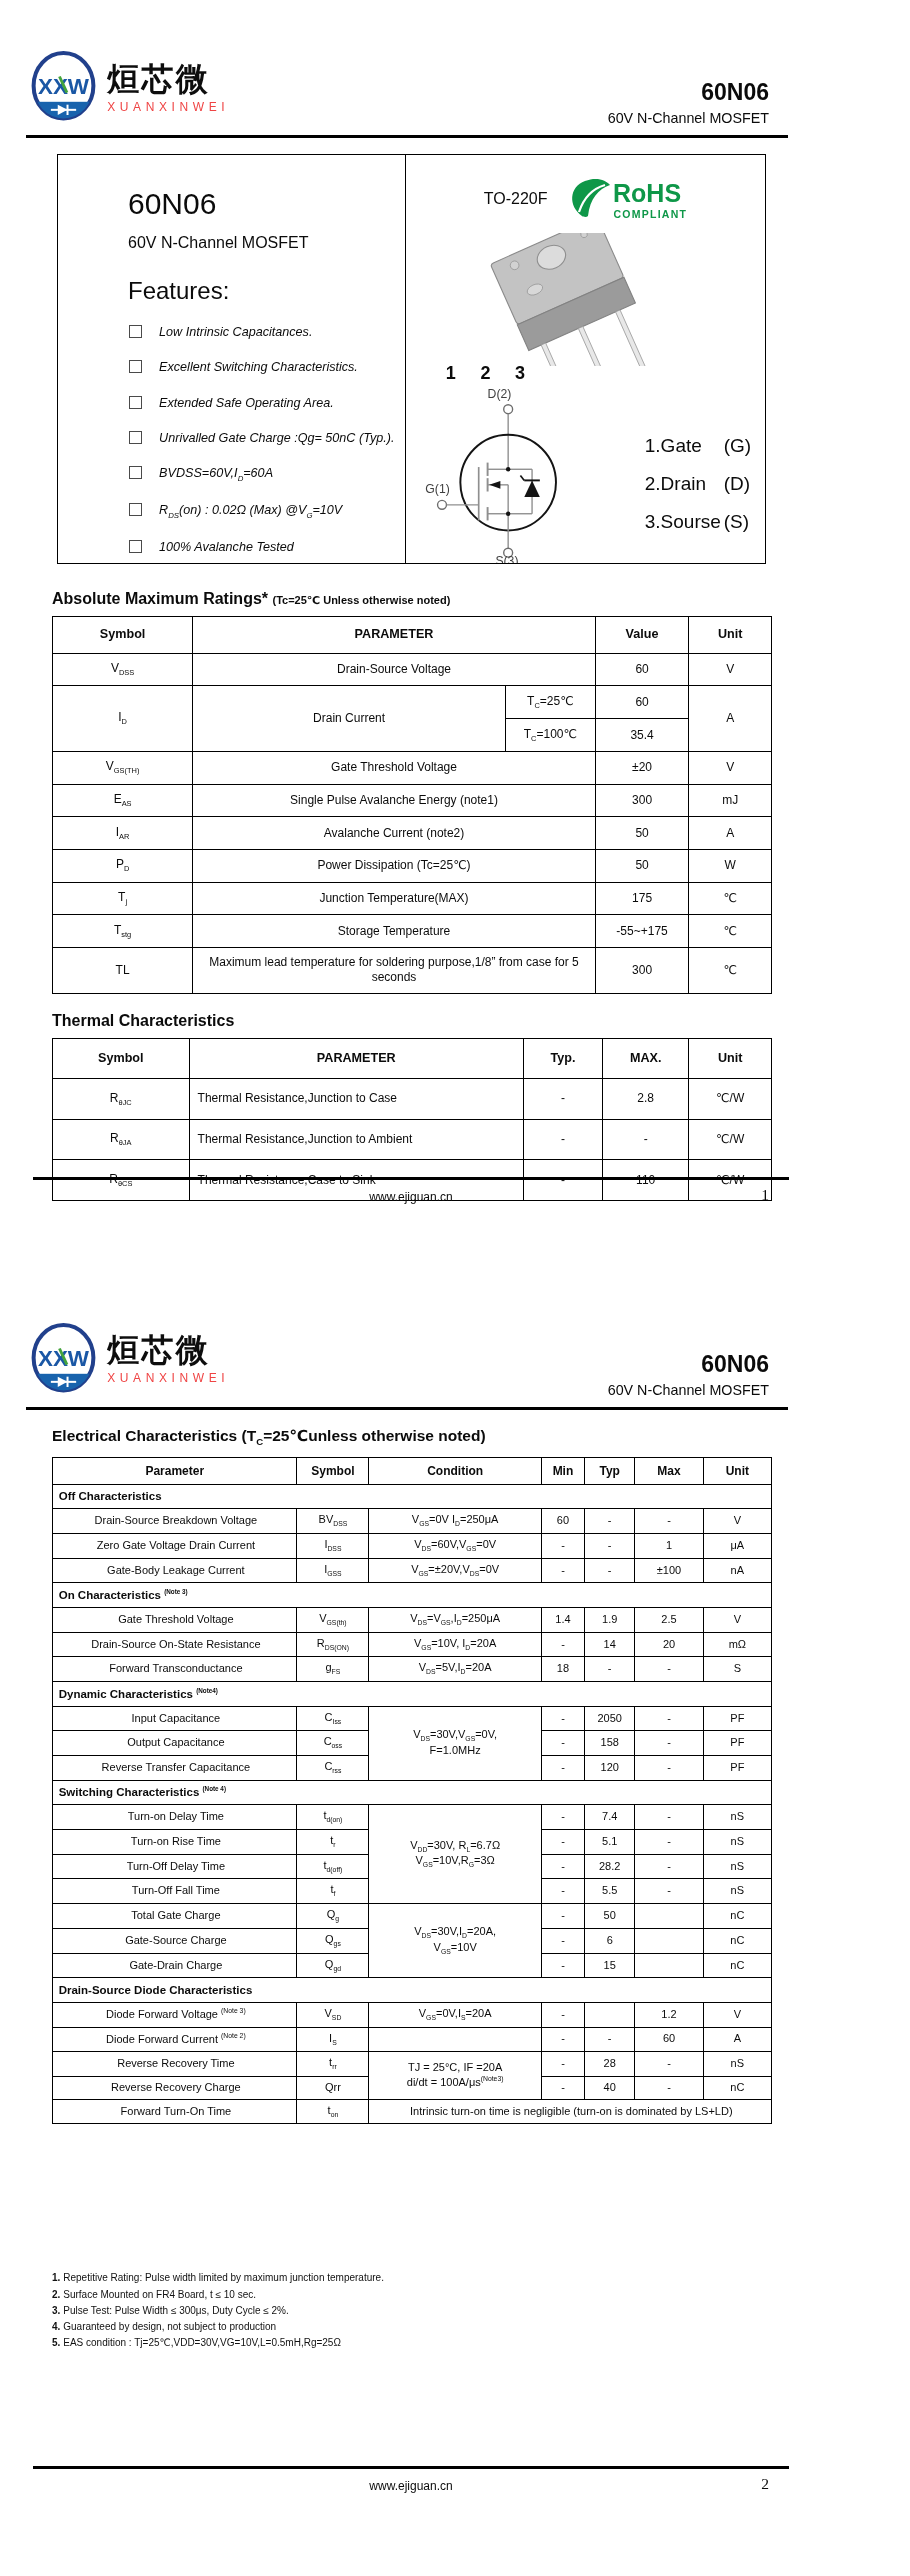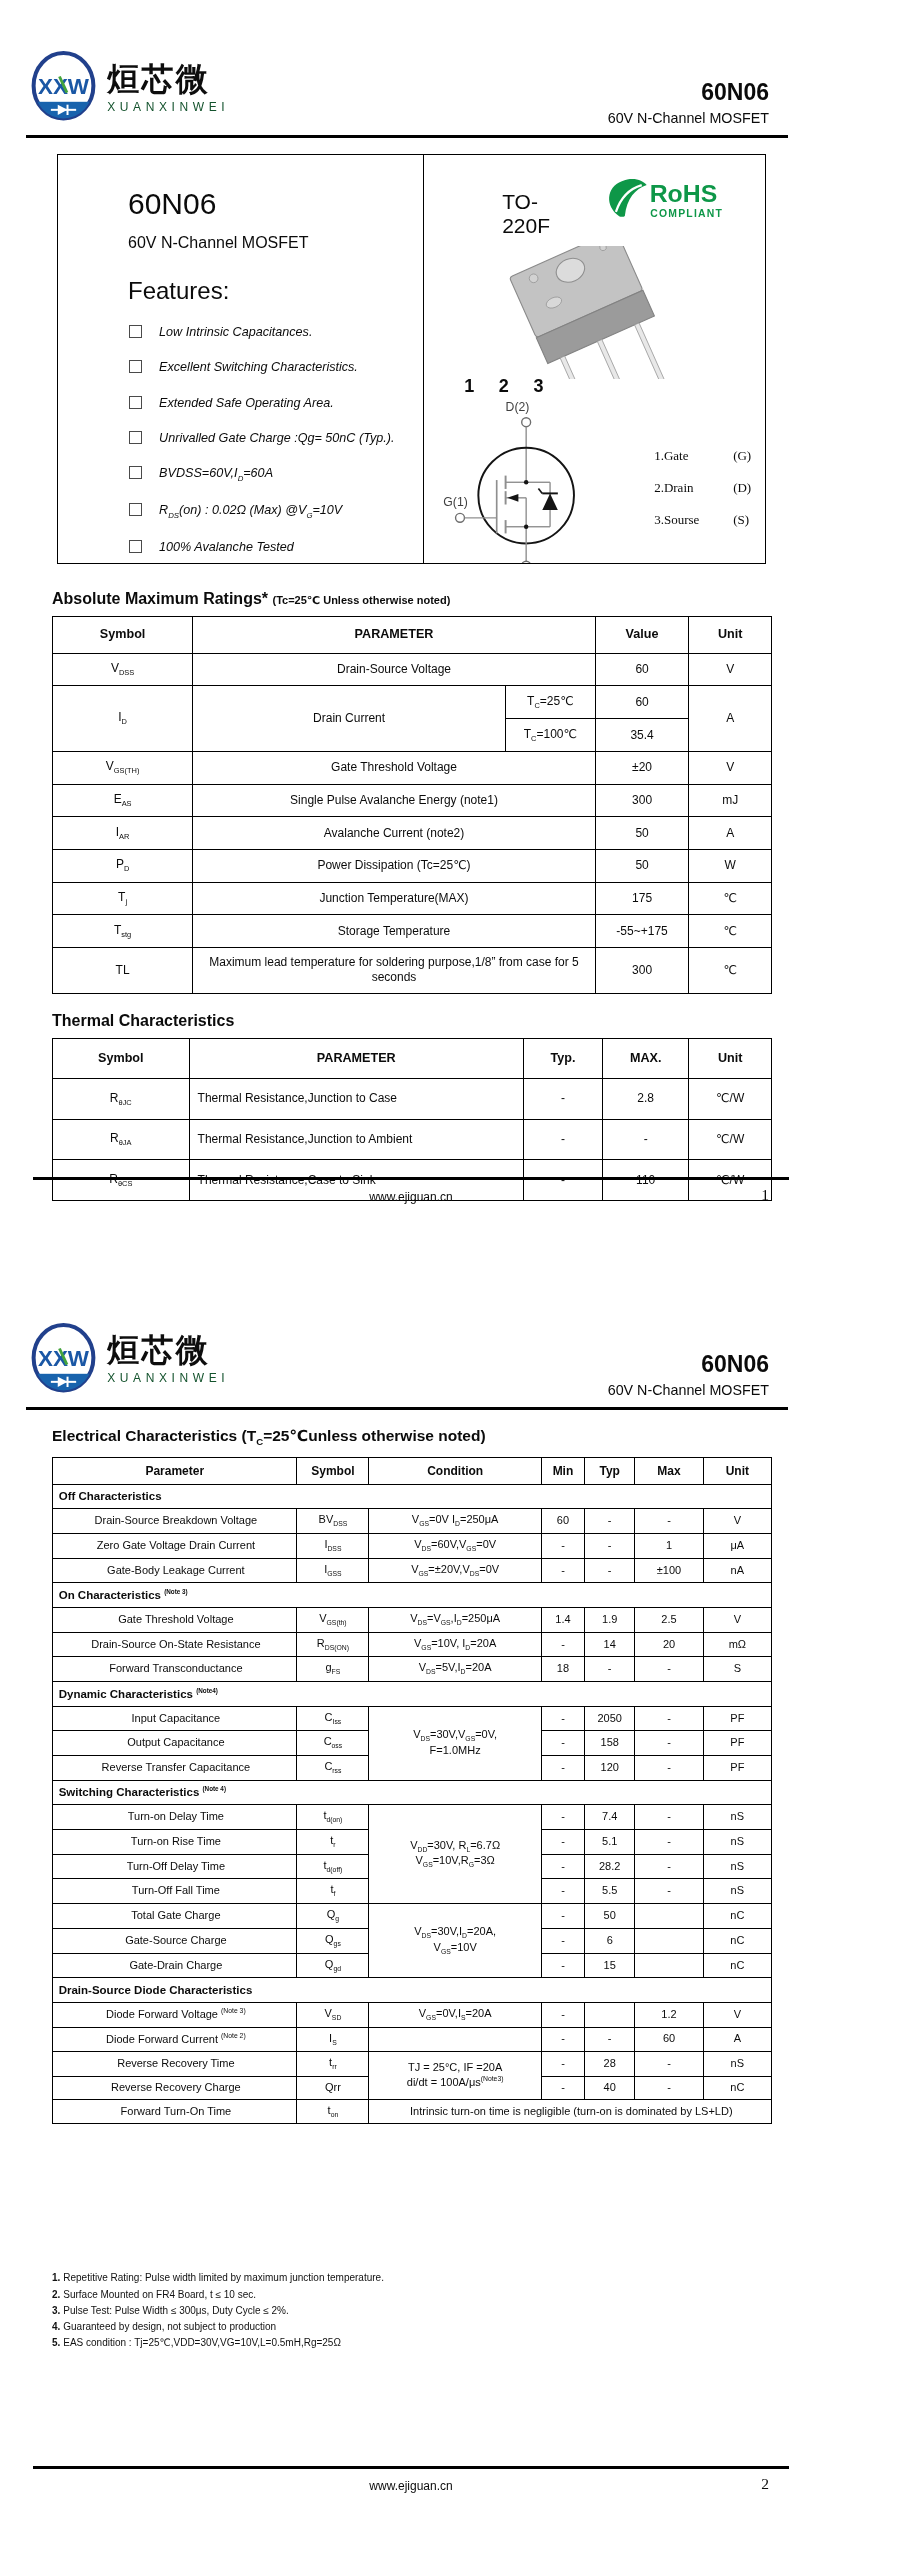--- a/index.html
+++ b/index.html
@@ -10,44 +10,44 @@
   .page2{height:1274px;}
   sub{font-size:62%;}
   sup{font-size:62%;}
 
   
   .hdr{display:flex;justify-content:space-between;align-items:flex-end;padding:50px 53px 5.7px 29px;}
   .hdr2{padding-top:19.5px;}
   .logo-wrap{display:flex;align-items:center;gap:9.2px;}
   .logo-svg{width:69px;height:76px;display:block;}
   .brand-cn{font-size:32px;font-weight:bold;letter-spacing:2.3px;color:#0d0d0d;line-height:1;}
-  .brand-en{font-size:12px;letter-spacing:4.6px;color:#14532d;margin-top:5px;font-weight:500;}
+  .brand-en{font-size:12px;letter-spacing:4.6px;color:#ef4444;margin-top:5px;font-weight:500;}
   .hdr-right{text-align:right;}
   .hdr-part{font-size:23px;font-weight:bold;line-height:1.1;}
   .hdr-sub{font-size:14.3px;margin-top:4.6px;}
   .rule{height:3.4px;background:#000;margin:3.4px 34px 0 26px;}
 
   
   .product-box{margin:16px 56px 0 57px;height:408px;border:1.7px solid #000;display:flex;overflow:hidden;}
   .pb-left{width:416px;border-right:1.7px solid #000;padding:34px 9.2px 0 70px;box-sizing:border-box;}
   .pb-title{font-size:30px;line-height:1;margin:0;font-weight:400;}
   .pb-sub{font-size:16px;margin-top:15px;}
   .pb-feat{font-size:24px;margin-top:25px;font-weight:400;}
   .feat-list{list-style:none;margin:17px 0 0 0;padding:0;font-style:italic;}
   .feat-list li{display:flex;align-items:flex-start;font-size:12.6px;margin-bottom:20px;line-height:1.2;}
   .chk{flex:0 0 auto;width:11px;height:11px;border:1.1px solid #4a4a4a;margin:0 17px 0 1.1px;display:inline-block;}
   .pb-right{flex:1;padding:19.5px 13.8px 0 16px;box-sizing:border-box;}
   .pkg-row{display:flex;align-items:flex-start;gap:17px;padding-left:62px;}
-  .to220{font-size:21px;margin-top:15px;}
+  .to220{font-size:16px;margin-top:15px;}
   .rohs-svg{width:150px;height:50px;display:block;}
   .pkg-svg{display:block;width:252px;height:133px;margin:8px 0 0 5.7px;}
   .pins123{font-size:18px;font-weight:bold;letter-spacing:9.8px;margin:-3.4px 0 0 24px;}
   .sym-row{display:flex;margin-top:3.4px;}
   .sym-svg{width:189px;height:179px;display:block;}
-  .pinlist{margin:48px 0 0 25px;font-size:13px;font-family:Liberation Serif, serif;}
+  .pinlist{margin:48px 0 0 34px;font-size:19px;}
   .plrow{margin-bottom:16px;display:flex;}
   .pl-name{display:inline-block;min-width:79px;}
   svg text{font-family:"Liberation Sans","DejaVu Sans",sans-serif;}
 
   
   .tbl-head{font-size:16px;font-weight:bold;margin:26px 52px 8px 52px;}
   .tbl-head .hnote{font-size:11px;}
   .tbl-head2{margin-top:18.4px;}
   .ec-head{font-size:15.5px;font-weight:bold;margin:17px 52px 10.3px 52px;}
 

